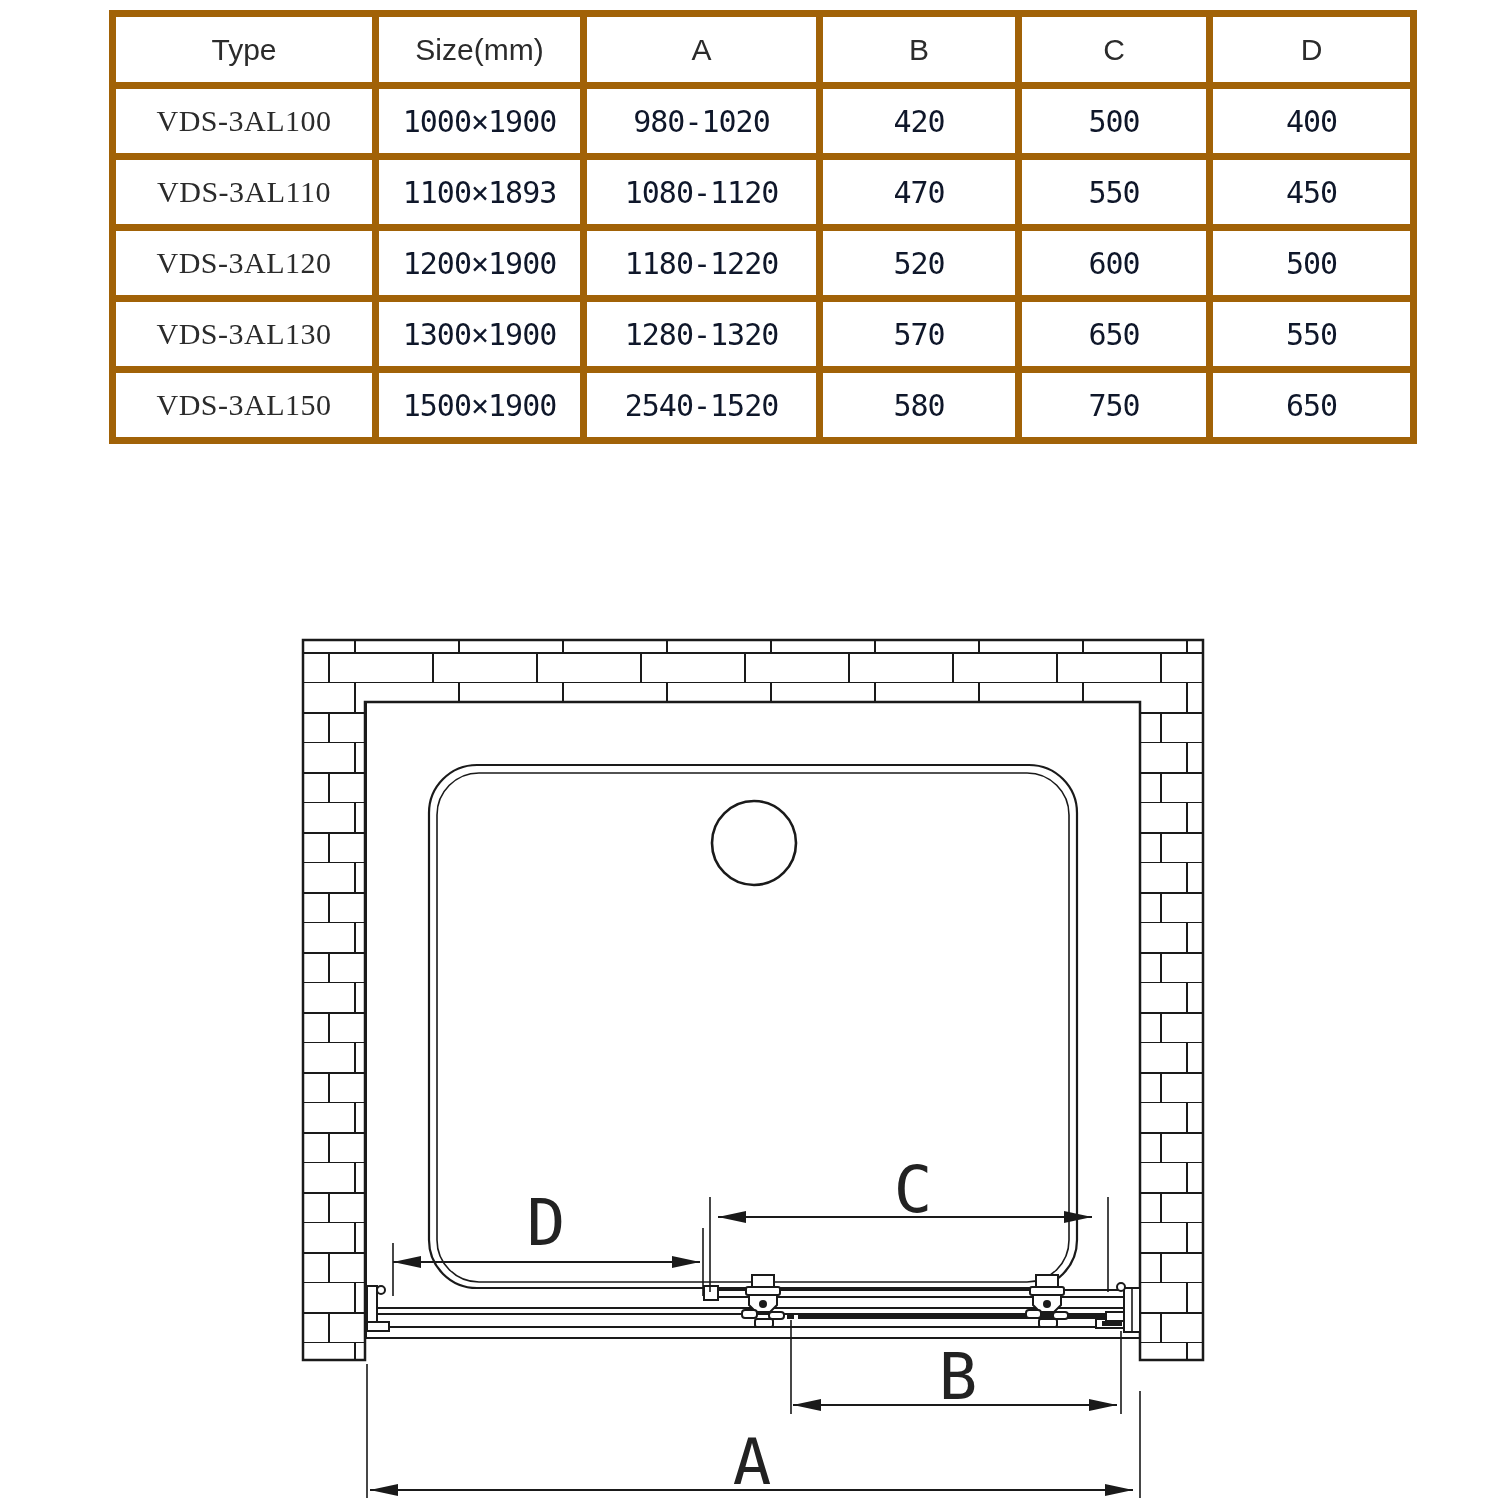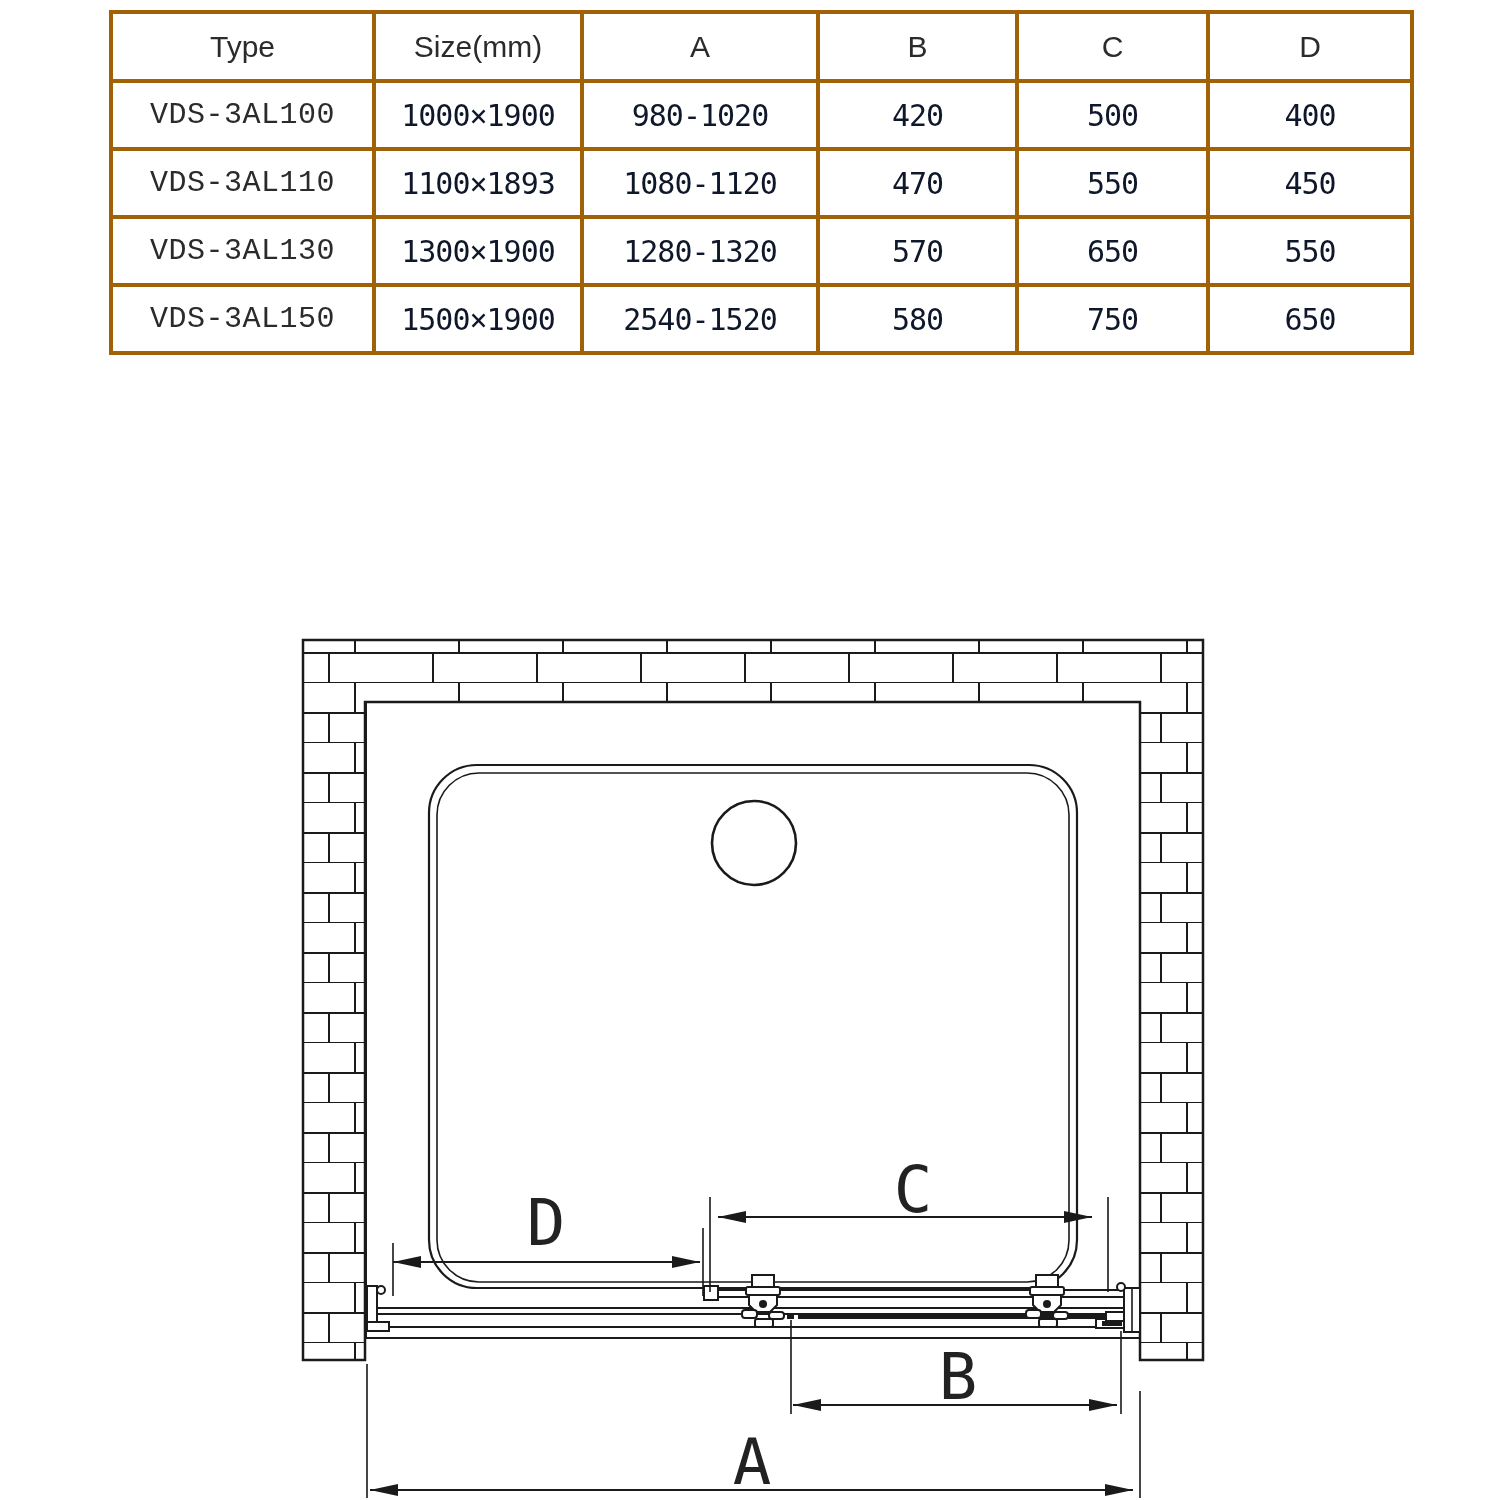--- a/index.html
+++ b/index.html
@@ -8,29 +8,29 @@
     background:#ffffff;
     font-family:"Liberation Sans", sans-serif;
     color:#2b2b2b;
   }
   
   .spec-table{
     position:absolute;left:109px;top:10px;width:1301px;
     border-collapse:collapse;table-layout:fixed;
   }
   .spec-table th,.spec-table td{
-    border:4px solid #a16207;
+    border:7px solid #a16207;
     text-align:center;vertical-align:middle;
     padding:0;
     font-size:30px;
   }
   .spec-table tbody tr td{border-top-width:3px;}
   .spec-table thead th{height:65px;font-weight:400;}
   .spec-table tbody td{height:64px;}
-  .type-cell{font-family:Liberation Mono, monospace;letter-spacing:.5px;}
+  .type-cell{font-family:Liberation Serif, serif;letter-spacing:.5px;}
   .num-cell{font-family:"DejaVu Sans Mono",monospace;letter-spacing:-1px;color:#0f172a;}
   
   .diagram{position:absolute;left:0;top:0;width:1500px;height:1500px;}
   .ln{stroke:#1a1a1a;stroke-width:2;fill:none;}
   .lnthin{stroke:#1a1a1a;stroke-width:1.6;fill:none;}
   .solid{fill:#1a1a1a;stroke:none;}
   .white{fill:#ffffff;stroke:#1a1a1a;stroke-width:2;}
   .dimtext{
     font-family:"DejaVu Sans Mono",monospace;
     font-size:64px;fill:#222;
@@ -69,20 +69,28 @@
     </tr>
     <tr>
       <td class="type-cell">VDS-3AL110</td>
       <td class="num-cell">1100×1893</td>
       <td class="num-cell">1080-1120</td>
       <td class="num-cell">470</td>
       <td class="num-cell">550</td>
       <td class="num-cell">450</td>
     </tr>
     <tr>
+      <td class="type-cell">VDS-3AL120</td>
+      <td class="num-cell">1200×1900</td>
+      <td class="num-cell">1180-1220</td>
+      <td class="num-cell">520</td>
+      <td class="num-cell">600</td>
+      <td class="num-cell">500</td>
+    </tr>
+    <tr>
       <td class="type-cell">VDS-3AL130</td>
       <td class="num-cell">1300×1900</td>
       <td class="num-cell">1280-1320</td>
       <td class="num-cell">570</td>
       <td class="num-cell">650</td>
       <td class="num-cell">550</td>
     </tr>
     <tr>
       <td class="type-cell">VDS-3AL150</td>
       <td class="num-cell">1500×1900</td>

